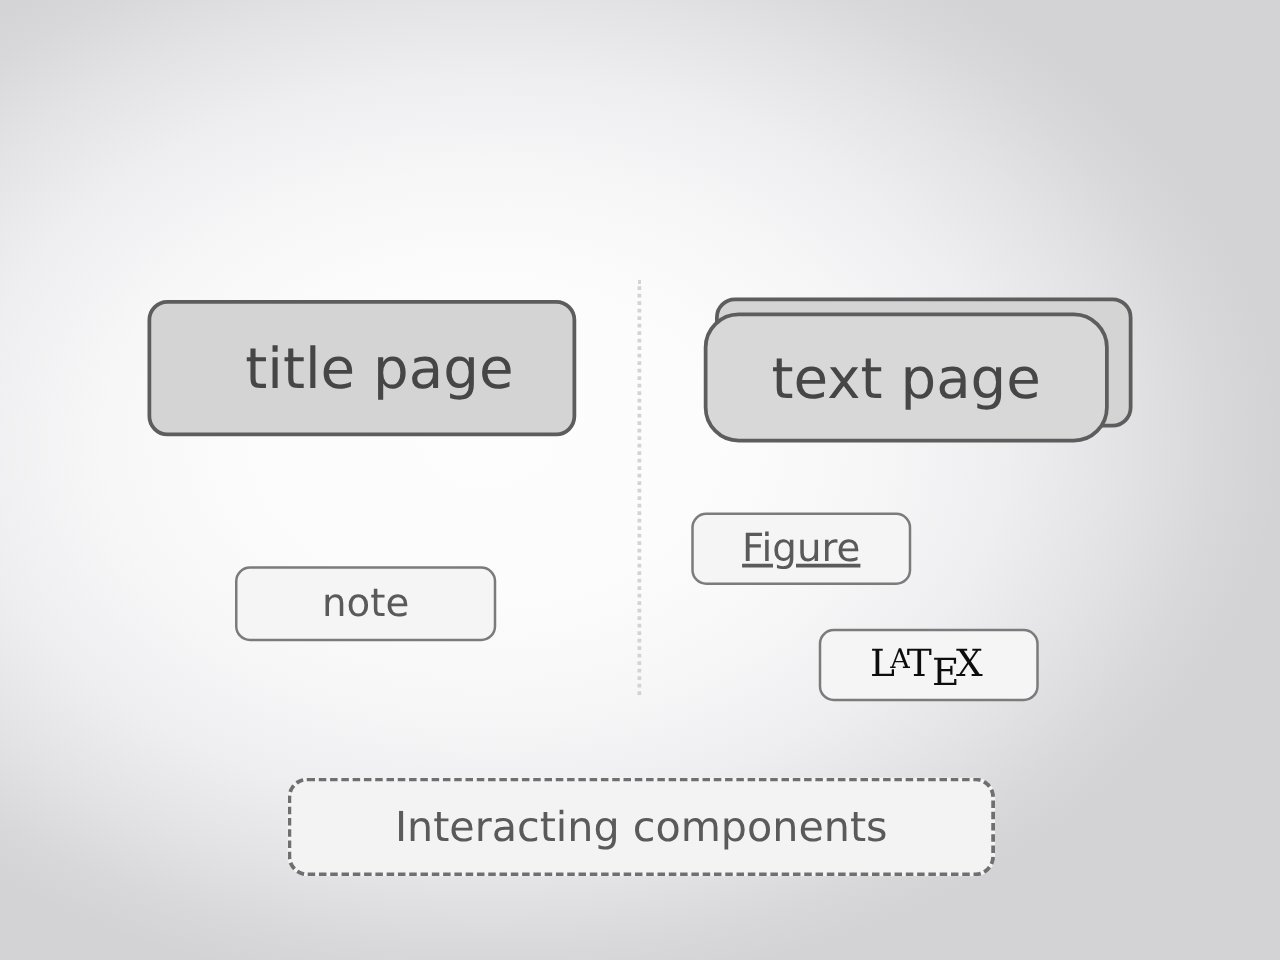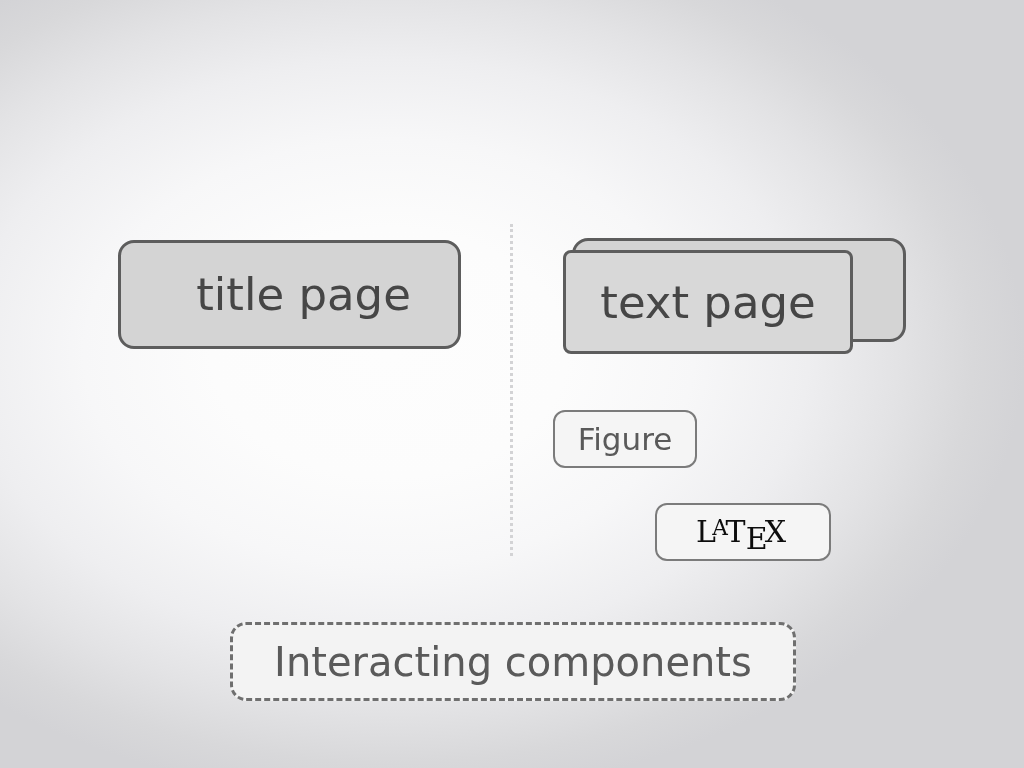--- a/index.html
+++ b/index.html
@@ -111,40 +111,40 @@
   #text-page-back {
     position: absolute;
     left: 9px; top: 0px; width: 334px; height: 104px;
     box-sizing: border-box;
     border: 3px solid #5d5d5d;
     border-radius: 16px;
     background: #d4d4d4;
   }
   #text-page-front {
     position: absolute;
-    left: 0px; top: 12px; width: 290px; height: 104px;
+    left: 0px; top: 12px; width: 324px; height: 104px;
     box-sizing: border-box;
     display: flex; align-items: center; justify-content: center;
     border: 3px solid #5d5d5d;
-    border-radius: 8px;
+    border-radius: 28px;
     background: #d8d8d8;
     font-size: 45px;
     color: #464646;
     font-family: "DejaVu Sans", sans-serif;
     white-space: nowrap;
   }
 
   #note-box   { left: 188px; top: 453px; width: 209px; height: 60px; font-size: 31px; }
-  #figure-box { left: 553px; top: 410px; width: 144px; height: 58px; font-size: 31px; }
+  #figure-box { left: 553px; top: 410px; width: 176px; height: 58px; font-size: 31px; text-decoration: underline; }
   #code-box   { left: 758px; top: 410px; width: 176px; height: 58px; font-size: 31px; }
   #latex-box  { left: 655px; top: 503px; width: 176px; height: 58px; }
 
   #interacting-box {
     left: 230px; top: 622px; width: 566px; height: 79px;
-    font-size: 40px;
+    font-size: 33px;
   }
 
   
   .latex-logo {
     font-family: "DejaVu Serif", serif;
     font-size: 30px;
     color: #0d0d0d;
     line-height: 1;
     display: inline-block;
     letter-spacing: -1px;
@@ -168,20 +168,21 @@
 </head>
 <body>
 
 <div id="slide">
 
 
   <div class="divider"></div>
 
   <div class="node strong" id="title-page-box">title page</div>
 
+  <div class="node light" id="note-box">note</div>
 
   <div id="text-page-stack">
     <div id="text-page-back"></div>
     <div id="text-page-front">text page</div>
   </div>
 
   <div class="node light" id="figure-box">Figure</div>
 
 
   <div class="node light" id="latex-box">

